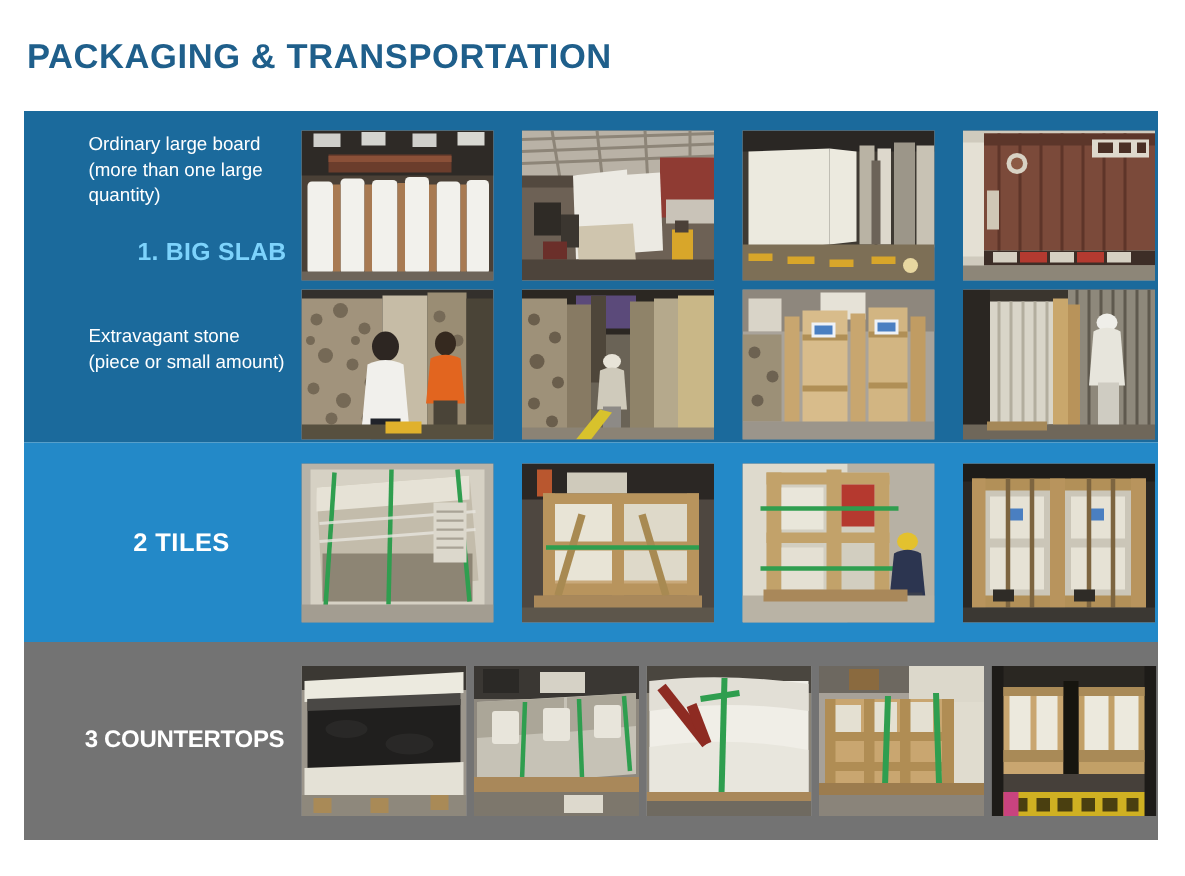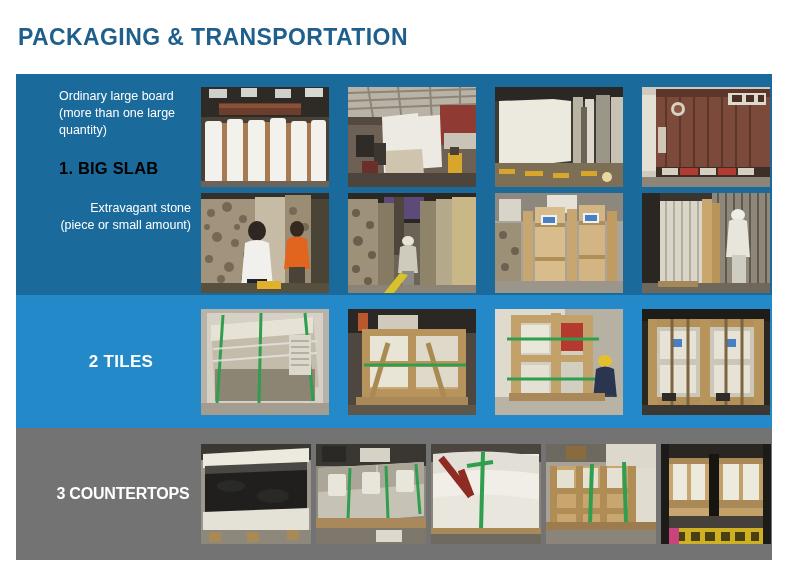--- a/index.html
+++ b/index.html
@@ -71,29 +71,29 @@
   .lead-text {
     font-size: 12.5px;
     line-height: 17px;
     color: #ffffff;
   }
   .big-heading {
     margin-top: 20px;
     font-size: 16.5px;
     font-weight: bold;
     letter-spacing: 0.2px;
-    color: #000000;
+    color: #7dd3fc;
     white-space: nowrap;
+    text-align: right;
   }
   .sub-text {
-    margin-top: 22px;
+    margin-top: 38px;
     font-size: 12.5px;
     line-height: 17px;
     color: #ffffff;
-    text-align: right;
   }
   .centered-label {
     display: flex;
     align-items: center;
     justify-content: center;
     font-size: 17px;
     font-weight: bold;
     color: #ffffff;
     letter-spacing: 0.3px;
     white-space: nowrap;

